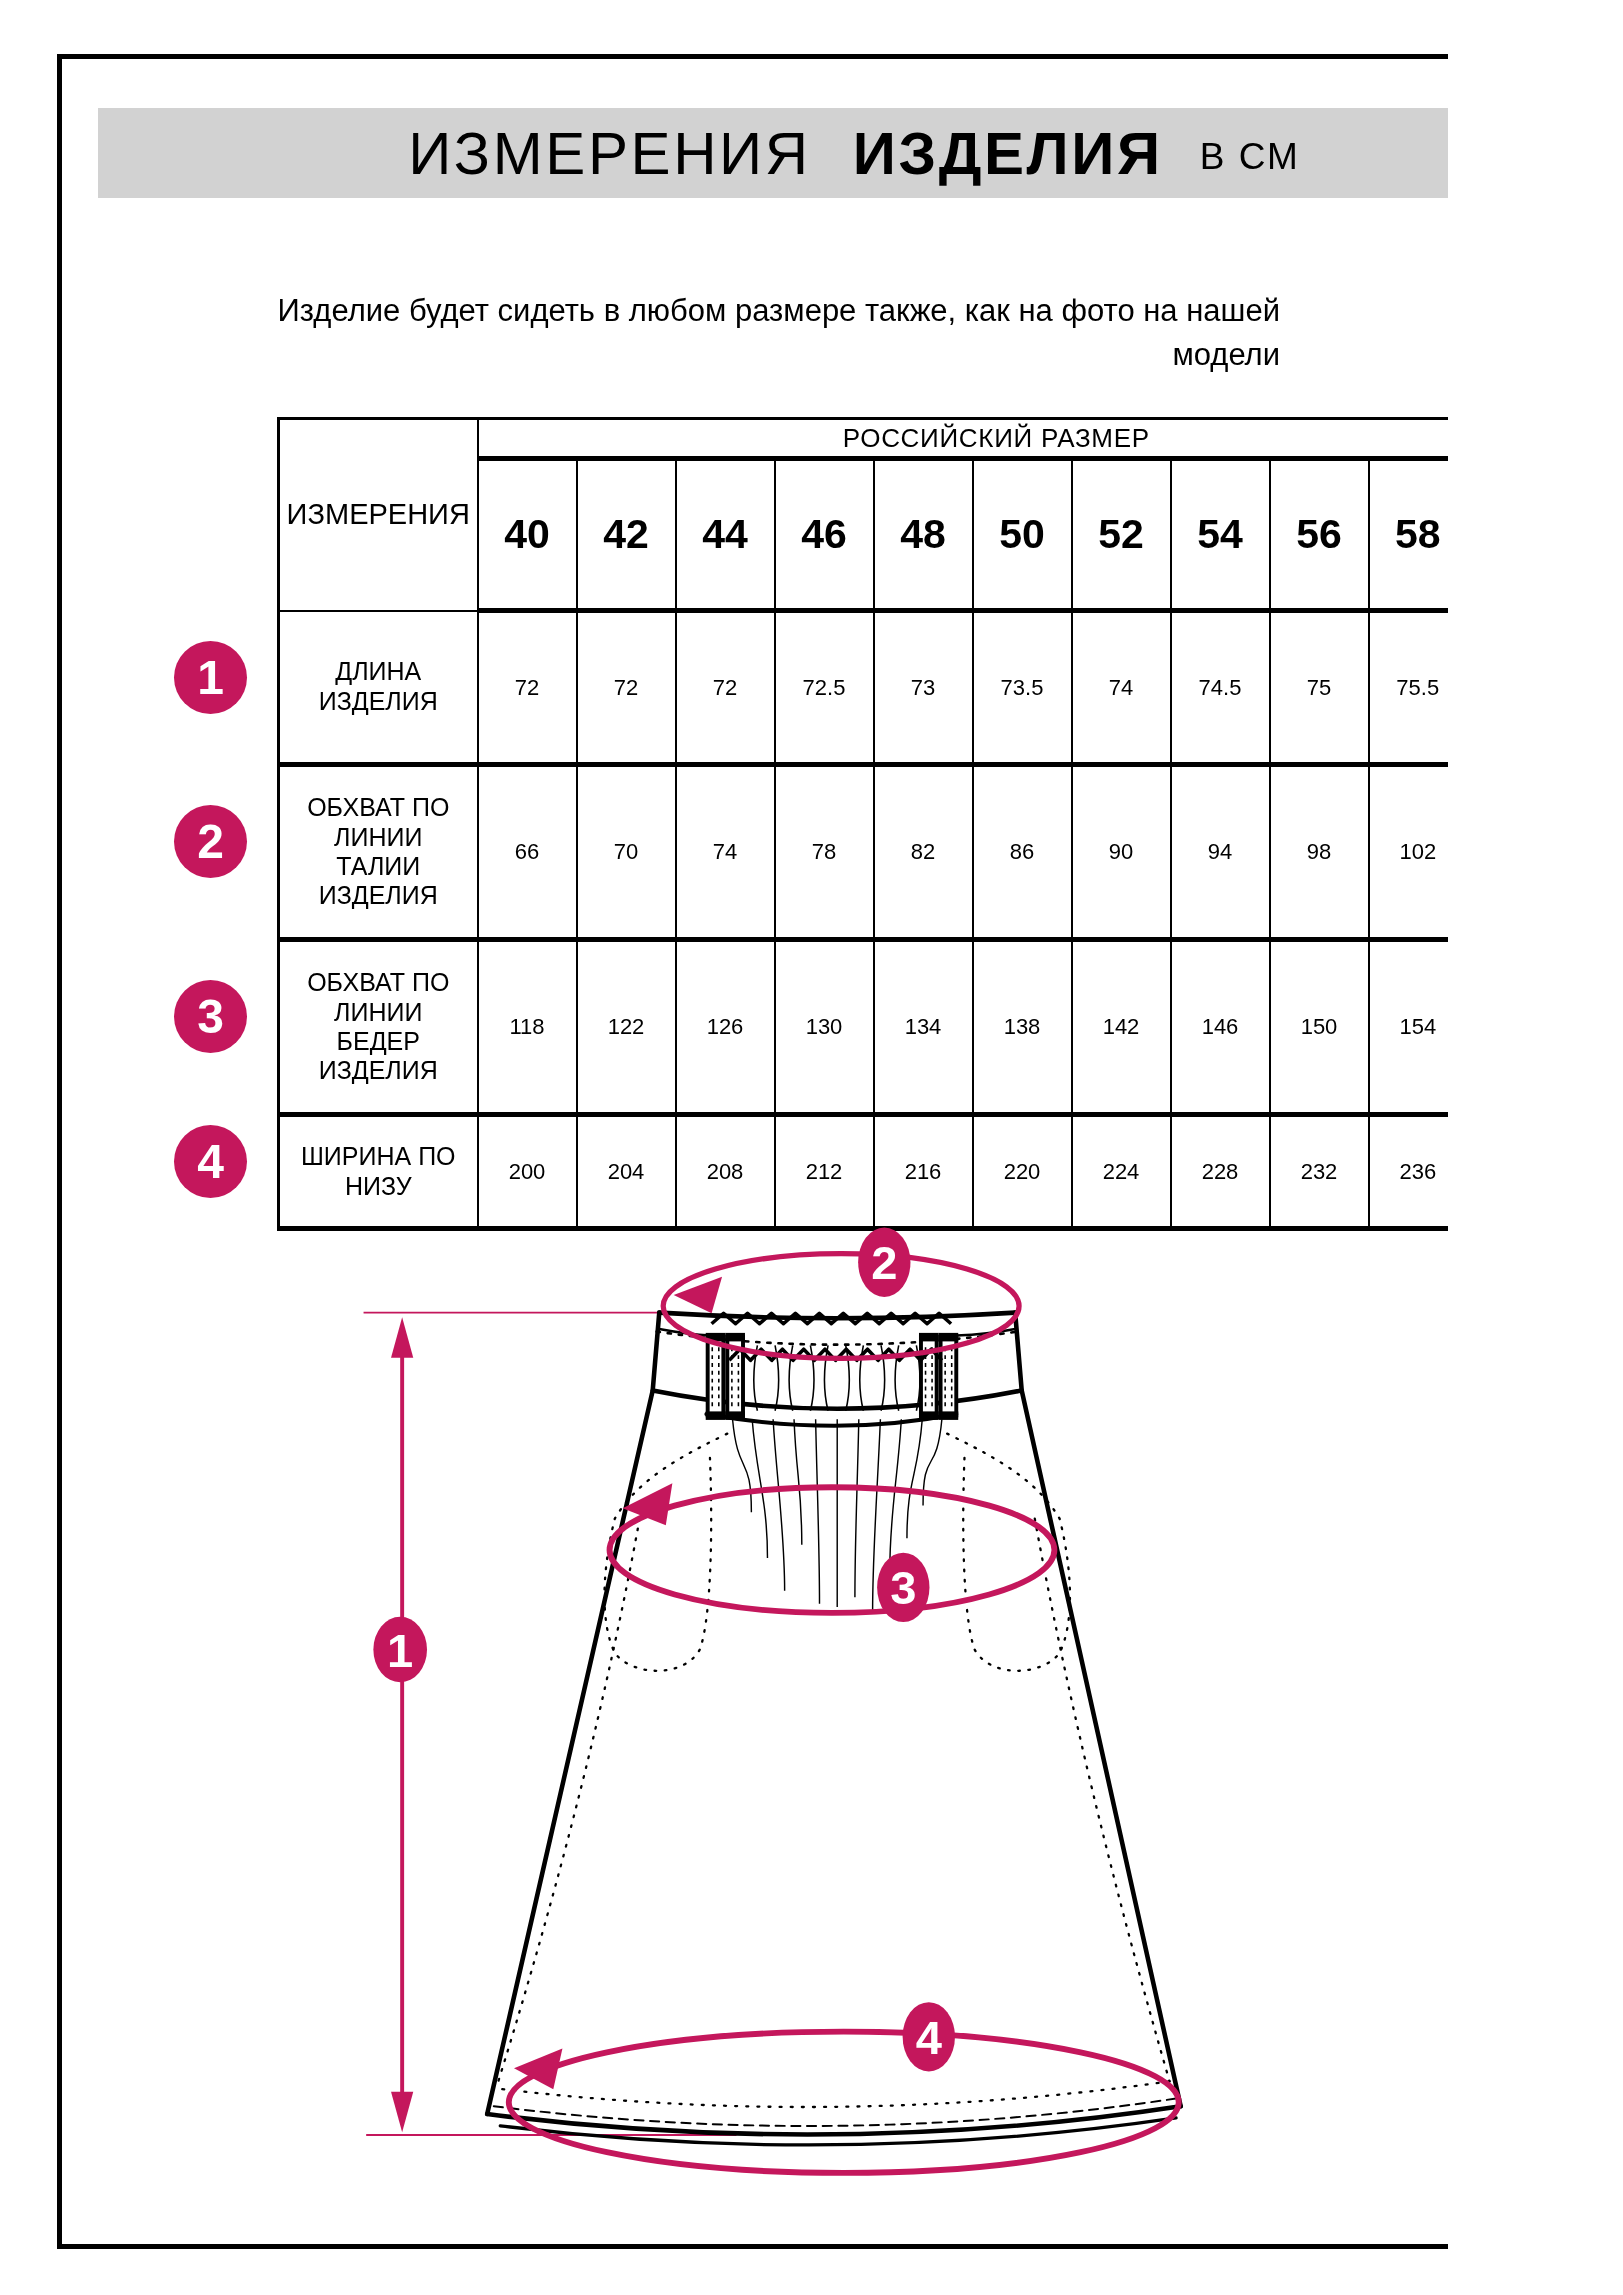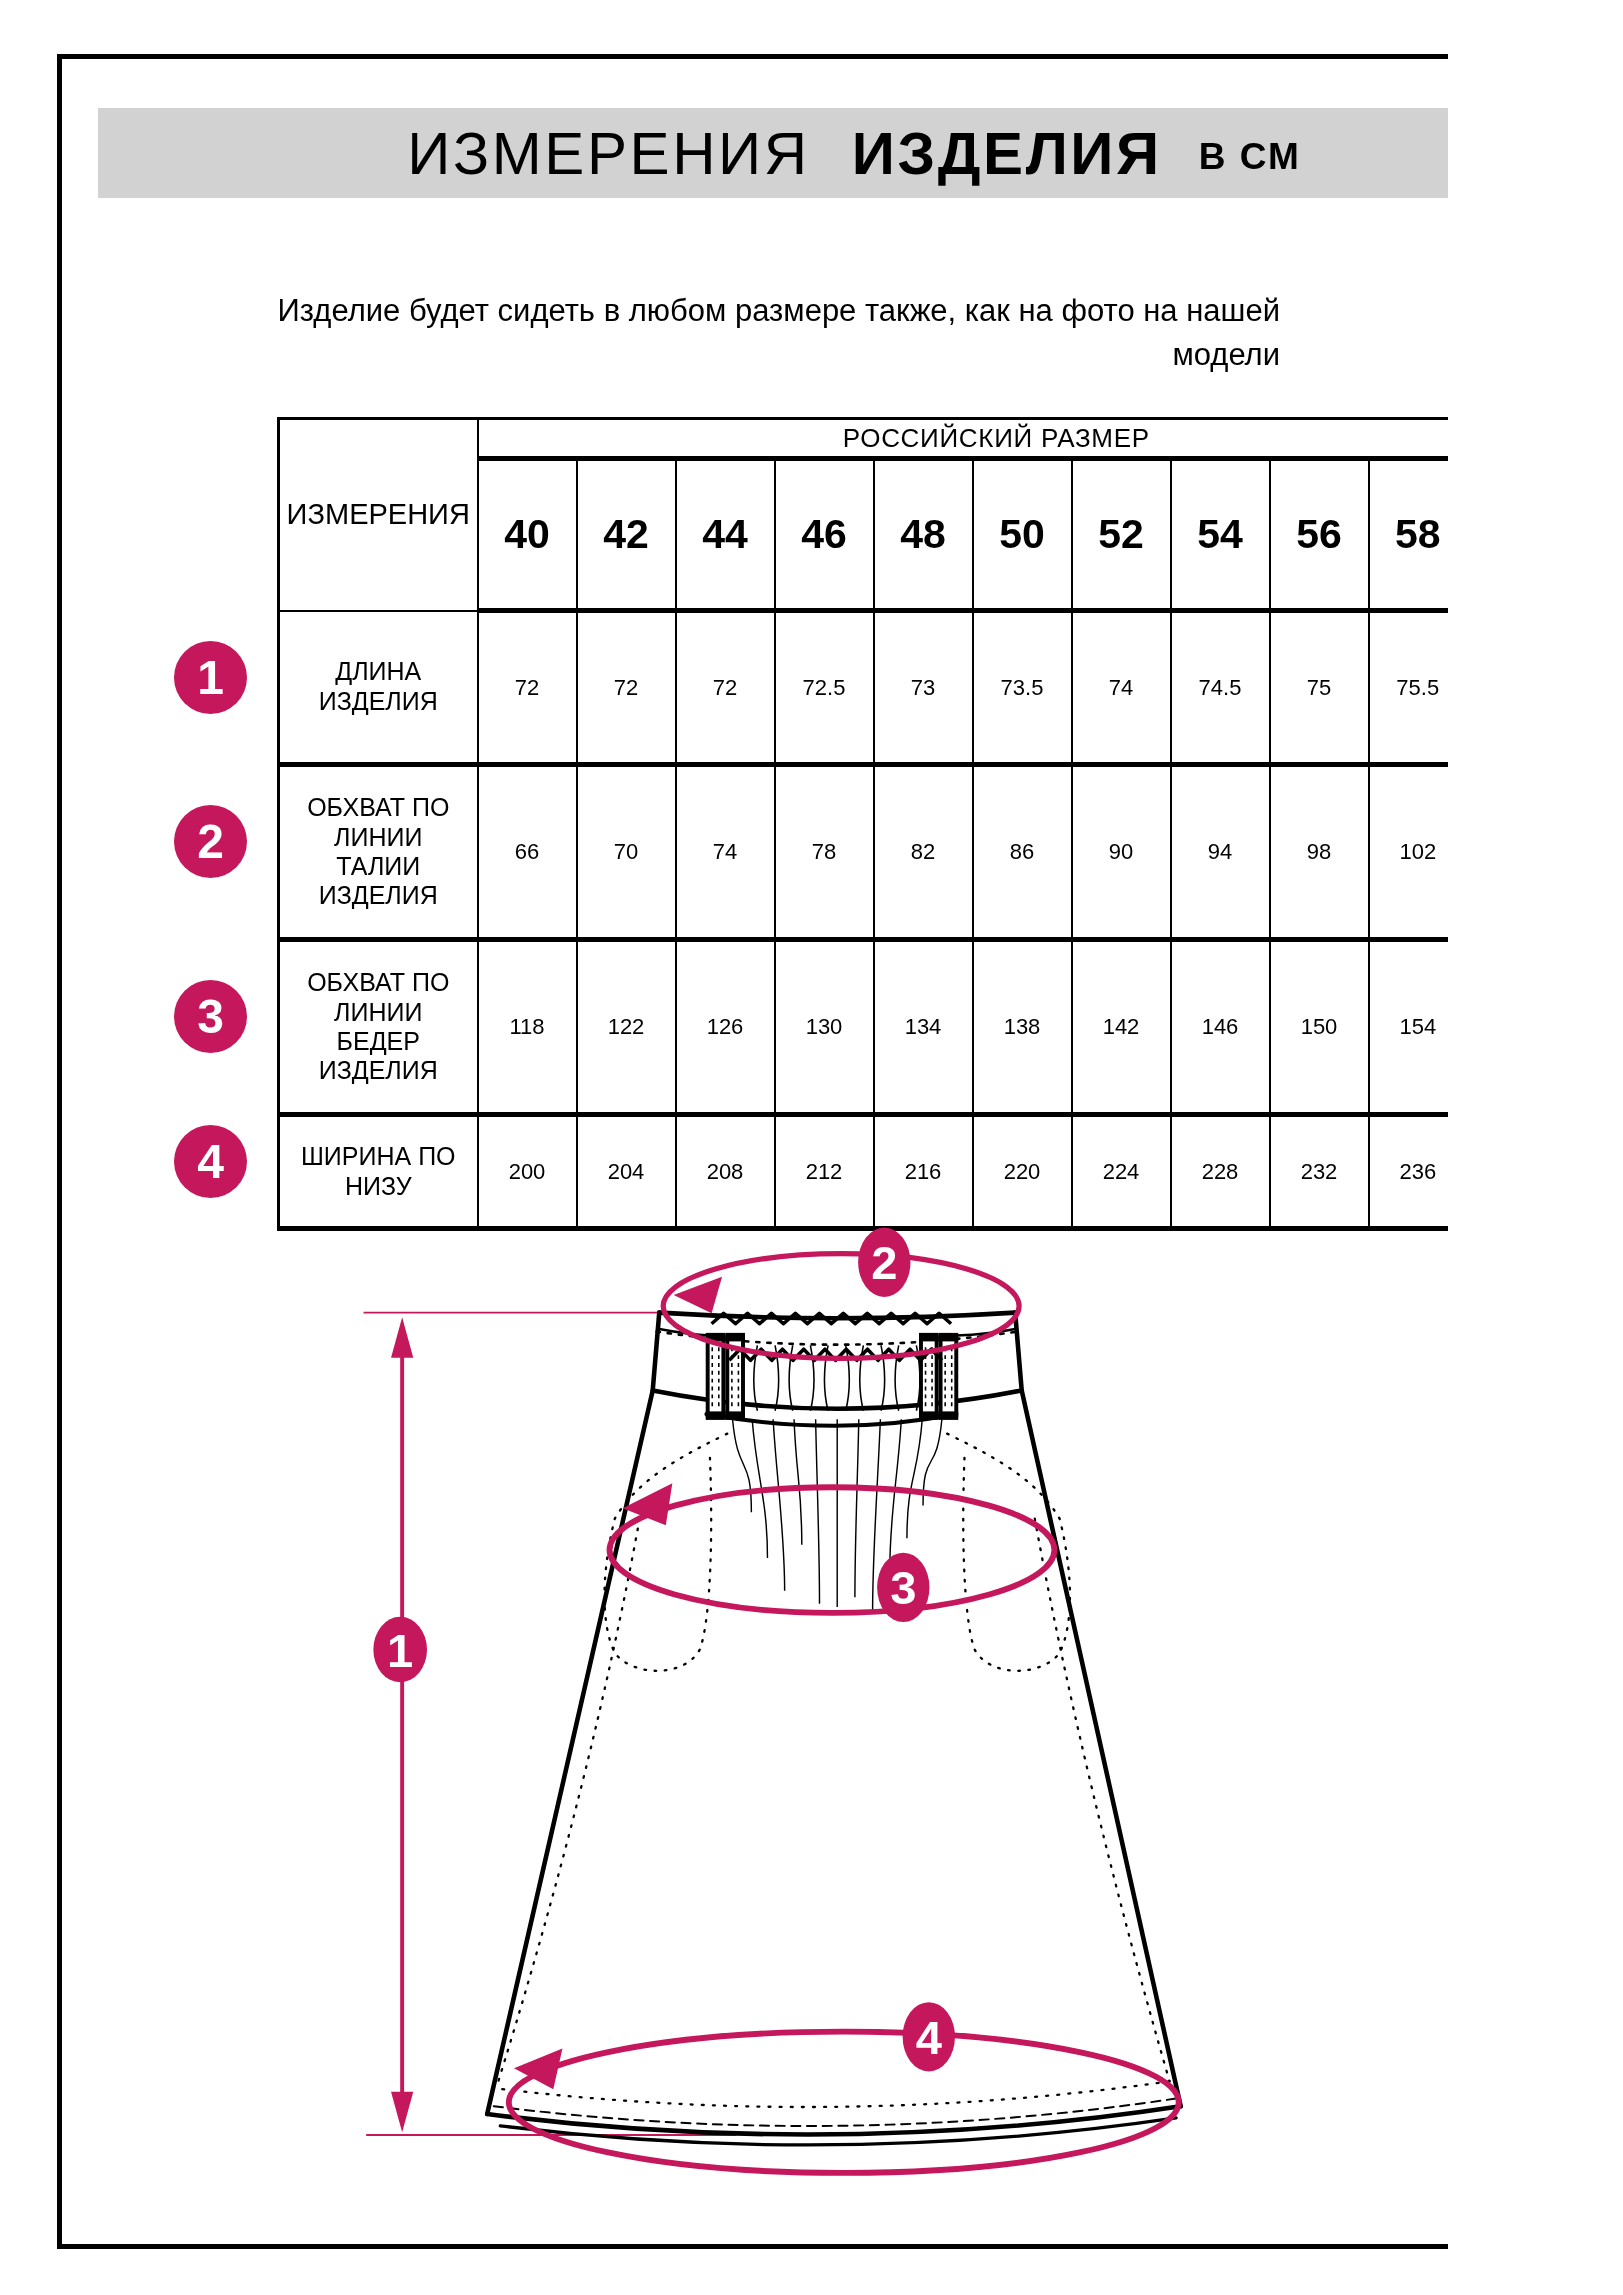--- a/index.html
+++ b/index.html
@@ -5,21 +5,21 @@
   html,body{margin:0;padding:0;background:#fff;}
   .page{position:relative;width:1448px;height:2295px;background:#fff;
         font-family:"Liberation Sans", sans-serif;color:#000;overflow:hidden;}
   .frame{position:absolute;left:57px;top:54px;width:1514px;height:2195px;
          border:5.9px solid #000;box-sizing:border-box;}
   .banner{position:absolute;left:98px;top:108px;width:1433px;height:90px;
           background:#D2D2D2;display:flex;align-items:center;justify-content:center;
           padding-left:79px;box-sizing:border-box;white-space:nowrap;}
   .banner .w1{font-size:60px;font-weight:400;letter-spacing:2.6px;}
   .banner .w2{font-size:60px;font-weight:700;letter-spacing:2.6px;margin-left:42px;}
-  .banner .w3{font-size:37px;font-weight:700;letter-spacing:2px;margin-left:37px;position:relative;top:3.9px;}
+  .banner .w3{font-size:37px;font-weight:400;letter-spacing:2px;margin-left:37px;position:relative;top:3.9px;}
   .code{position:absolute;left:0;top:222px;width:1623px;text-align:right;
         font-size:43px;font-weight:400;letter-spacing:0.7px;}
   .note{position:absolute;left:50%;transform:translateX(-50%);top:289px;width:1112px;
         text-align:right;font-size:31px;line-height:44px;}
   .tablewrap{position:absolute;left:277px;top:417px;}
   table.sizes{border-collapse:collapse;table-layout:fixed;width:1184px;}
   table.sizes th,table.sizes td{border:2.6px solid #000;text-align:center;vertical-align:middle;
         padding:0;overflow:hidden;}
   table.sizes{border:3.9px solid #000;}
   table.sizes .ghead{font-size:26px;font-weight:400;height:36px;letter-spacing:0.7px;border-bottom:5.2px solid #000;padding-left:48px;}

